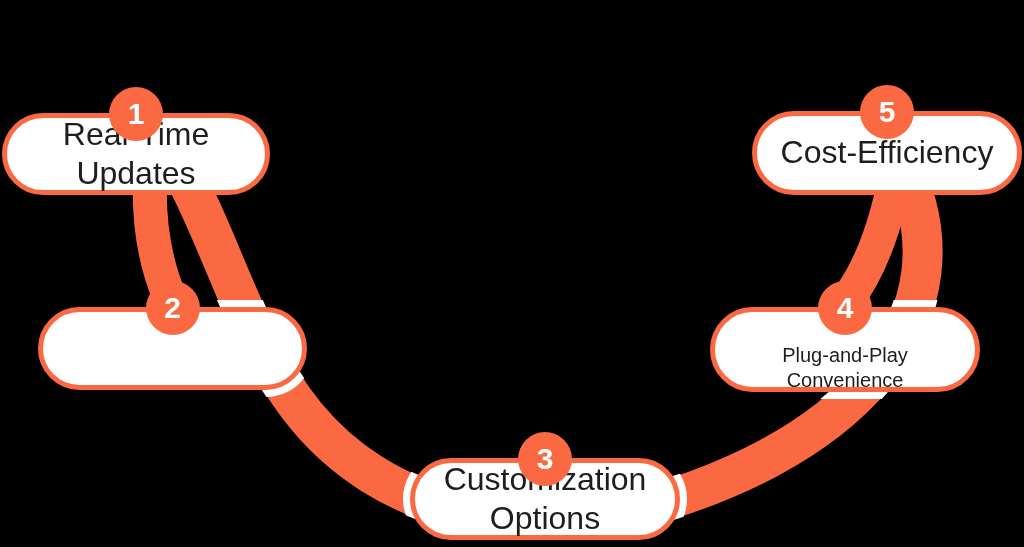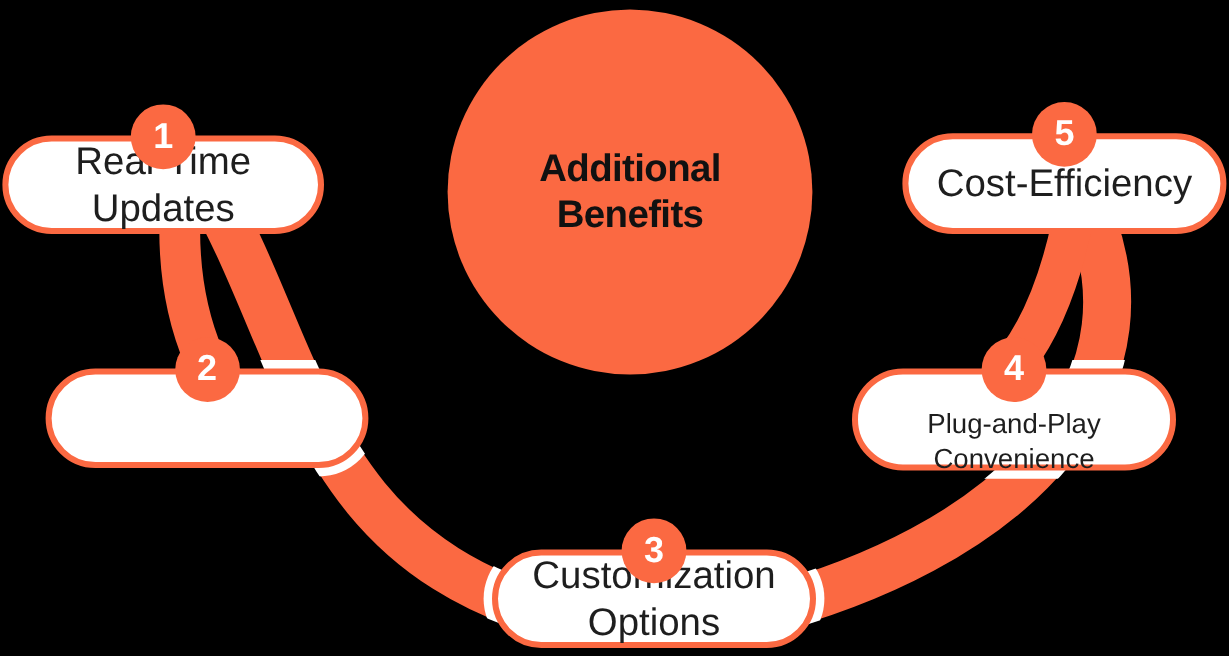--- a/index.html
+++ b/index.html
@@ -35,21 +35,21 @@
     background:var(--pill-fill);
     border:5px solid var(--accent);
     border-radius:50px;
     display:flex;align-items:center;justify-content:center;
   }
   .pill .label{
     text-align:center;color:var(--label-text);
     font-size:32px;font-weight:500;line-height:1.22;
     padding:0 18px;
   }
-  .pill-4 .label{font-size:23px;margin-top:36px;}
+  .pill-4 .label{font-size:20px;margin-top:36px;}
   .badge{
     position:absolute;left:50%;top:-31px;margin-left:-27px;
     width:54px;height:54px;border-radius:50%;
     background:var(--accent);color:var(--badge-text);
     display:flex;align-items:center;justify-content:center;
     font-size:30px;font-weight:700;z-index:3;
   }
   .pill-1{left:2px;  top:113px;width:268px;height:82px;}
   .pill-2{left:38px; top:307px;width:269px;height:83px;}
   .pill-3{left:410px;top:458px;width:270px;height:82px;}
@@ -77,23 +77,20 @@
     <path class="conn thick" d="M 898 158 C 980 315 850 460 612 515"></path>
     <path class="conn thin" d="M 900 150 Q 885 250 847 300"></path>
 
     <g mask="url(#connmask)">
       <rect class="halo" x="31" y="300" width="283" height="97" rx="48"></rect>
       <rect class="halo" x="403" y="451" width="284" height="96" rx="48"></rect>
       <rect class="halo" x="703" y="300" width="284" height="99" rx="49"></rect>
     </g>
   </svg>
 
-  <div class="center-circle">
-    <div class="center-title">Additional Benefits</div>
-  </div>
 
   <div class="pill pill-1">
     <div class="badge">1</div>
     <div class="label">Real-Time Updates</div>
   </div>
 
   <div class="pill pill-2">
     <div class="badge">2</div>
   </div>
 

